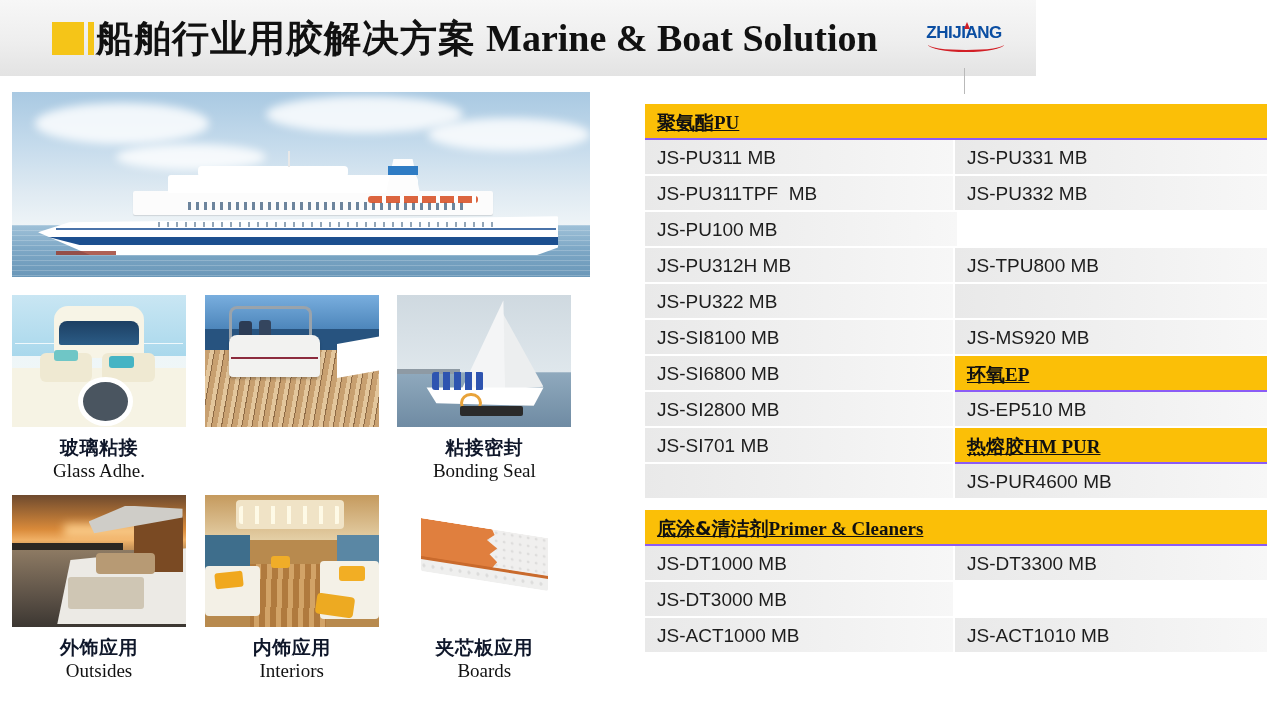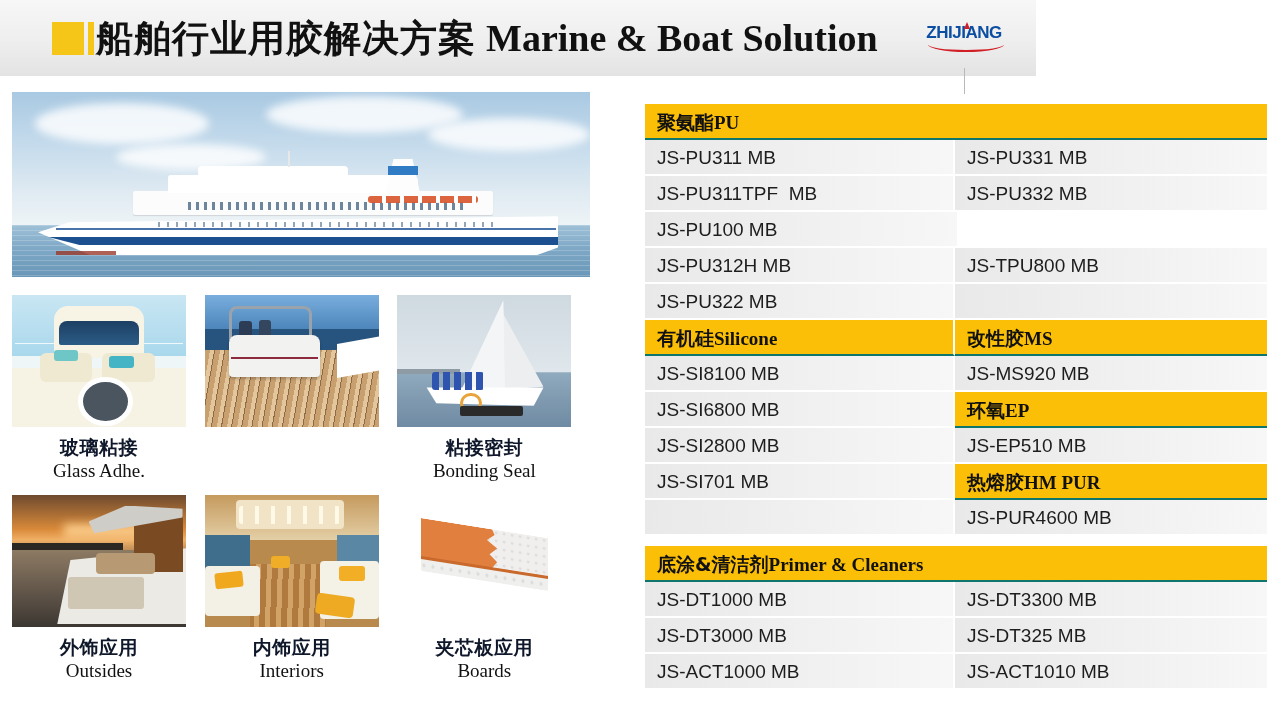--- a/index.html
+++ b/index.html
@@ -231,21 +231,22 @@
     font-family:"Liberation Sans","DejaVu Sans",sans-serif;
     background:linear-gradient(90deg,#e9e9e9 0%,#efefef 45%,#f7f7f7 100%);
     border-bottom:2px solid #ffffff;
     overflow:hidden;white-space:pre;
   }
   .c-left{width:310px;border-right:2px solid #ffffff;}
   .c-right{width:312px;}
   .c-full{width:622px;}
   .hd{
     background:#fbbf07;font-weight:bold;color:#111111;
-    border-bottom:2px solid #0f766e;
+    border-bottom:2px solid #8b5cf6;
+    text-decoration:underline;
   }
   .hd .cn{font-family:"DejaVu Sans","Liberation Sans",sans-serif;font-size:19px;font-weight:bold;}
   .hd .en{font-family:"Liberation Serif","DejaVu Serif",serif;font-size:19px;font-weight:bold;}
   .gap{height:10px;width:622px;background:#ffffff;}
   .blank{background:linear-gradient(90deg,#e9e9e9 0%,#efefef 45%,#f7f7f7 100%);}
 </style>
 </head>
 <body>
 
 <div class="header">
@@ -432,24 +433,20 @@
   <div class="tr">
     <div class="td c-left">JS-PU312H MB</div>
     <div class="td c-right">JS-TPU800 MB</div>
   </div>
   <div class="tr">
     <div class="td c-left">JS-PU322 MB</div>
     <div class="td c-right blank"></div>
   </div>
 
   <div class="tr">
-    <div class="td c-left hd"><span class="cn">有机硅</span><span class="en">Silicone</span></div>
-    <div class="td c-right hd"><span class="cn">改性胶</span><span class="en">MS</span></div>
-  </div>
-  <div class="tr">
     <div class="td c-left">JS-SI8100 MB</div>
     <div class="td c-right">JS-MS920 MB</div>
   </div>
   <div class="tr">
     <div class="td c-left">JS-SI6800 MB</div>
     <div class="td c-right hd"><span class="cn">环氧</span><span class="en">EP</span></div>
   </div>
   <div class="tr">
     <div class="td c-left">JS-SI2800 MB</div>
     <div class="td c-right">JS-EP510 MB</div>
@@ -467,20 +464,19 @@
 
   <div class="tr">
     <div class="td c-full hd"><span class="cn">底涂&amp;清洁剂</span><span class="en">Primer &amp; Cleaners</span></div>
   </div>
   <div class="tr">
     <div class="td c-left">JS-DT1000 MB</div>
     <div class="td c-right">JS-DT3300 MB</div>
   </div>
   <div class="tr">
     <div class="td c-left">JS-DT3000 MB</div>
-    <div class="td c-right">JS-DT325 MB</div>
   </div>
   <div class="tr">
     <div class="td c-left">JS-ACT1000 MB</div>
     <div class="td c-right">JS-ACT1010 MB</div>
   </div>
 
 </div>
 
 </body></html>

